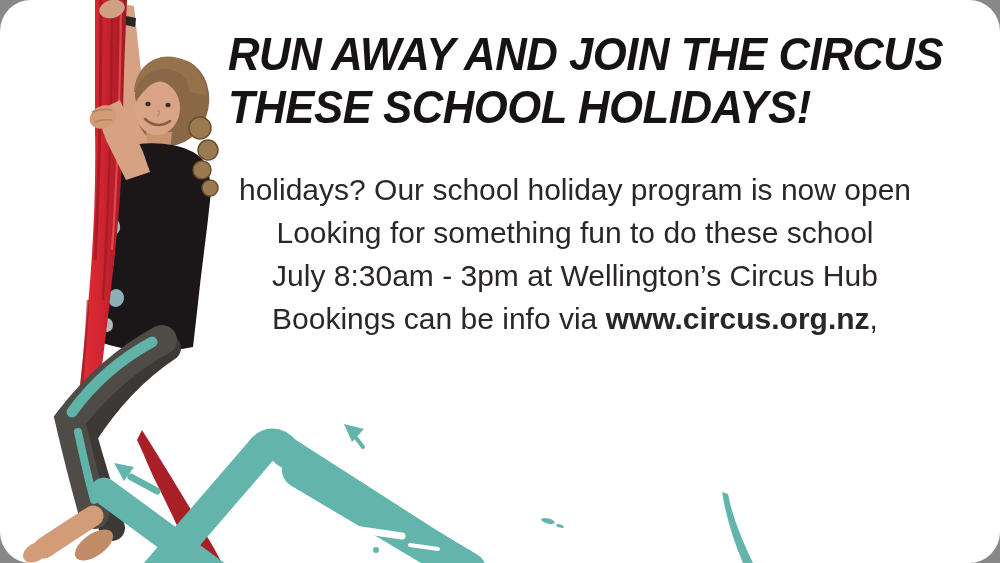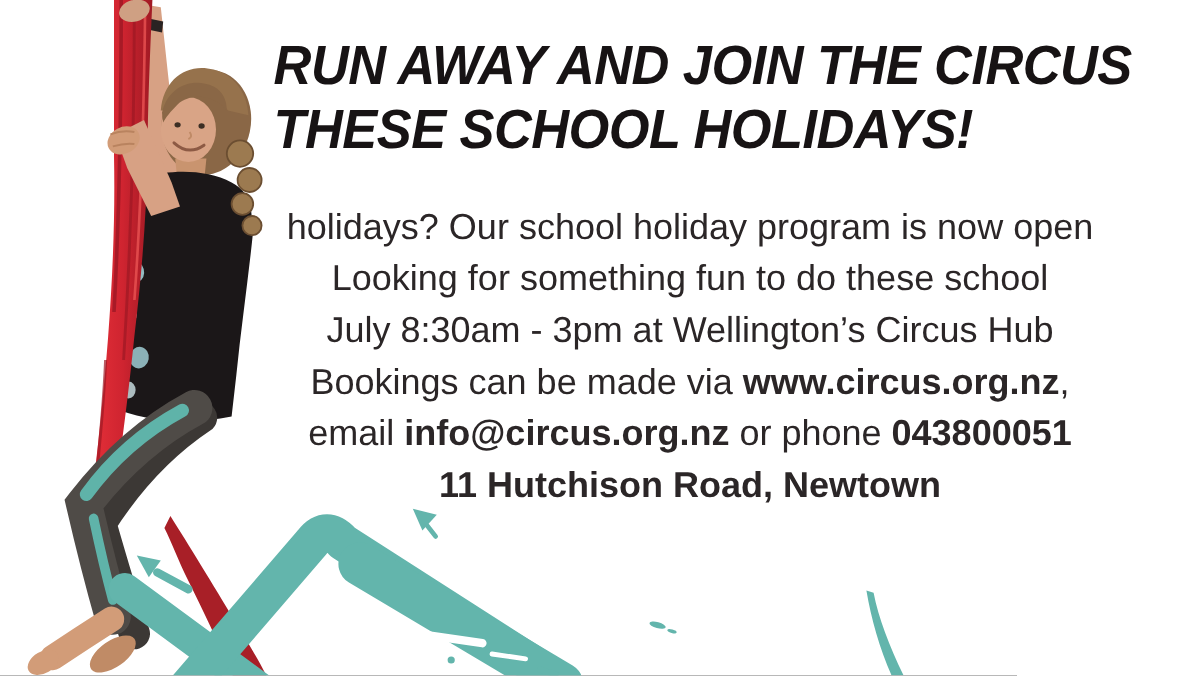--- a/index.html
+++ b/index.html
@@ -1,18 +1,18 @@
 <!DOCTYPE html>
 <html><head>
 <meta charset="utf-8">
 <style>
   html,body{margin:0;padding:0;background:#888;}
   .canvas{
     position:relative;width:1000px;height:563px;background:#ffffff;
-    overflow:hidden;font-family:"Liberation Sans",sans-serif;
+    overflow:hidden;font-family:"Liberation Sans",sans-serif;border-radius:31px;
   }
   .art{position:absolute;top:0;left:0;pointer-events:none;}
   .headline{
     position:absolute;left:228px;top:28px;z-index:2;
     color:#171314;font-weight:bold;font-style:italic;
     font-size:46px;line-height:53px;letter-spacing:-0.5px;white-space:nowrap;
   }
   .hl-line{transform:scaleX(0.95);transform-origin:left top;}
   .body-copy{
     position:absolute;left:165px;top:168px;width:820px;z-index:2;
@@ -131,18 +131,16 @@
 
   <div class="headline">
     <div class="hl-line">RUN AWAY AND JOIN THE CIRCUS</div>
     <div class="hl-line">THESE SCHOOL HOLIDAYS!</div>
   </div>
 
   <div class="body-copy">
       <div class="body-line"><span>holidays? Our school holiday program is now open</span></div>
       <div class="body-line"><span>Looking for something fun to do these school</span></div>
       <div class="body-line"><span>July 8:30am - 3pm at Wellington’s Circus Hub</span></div>
-      <div class="body-line"><span>Bookings can be made via </span><span class="b">www.circus.org.nz</span><span>,</span></div>
-      <div class="body-line"><span>email </span><span class="b">info@circus.org.nz</span><span> or phone </span><span class="b">043800051</span></div>
-      <div class="body-line"><span class="b">11 Hutchison Road, Newtown</span></div>
+      <div class="body-line"><span>Bookings can be info via </span><span class="b">www.circus.org.nz</span><span>,</span></div>
     </div>
 
 </div>
 
 </body></html>

